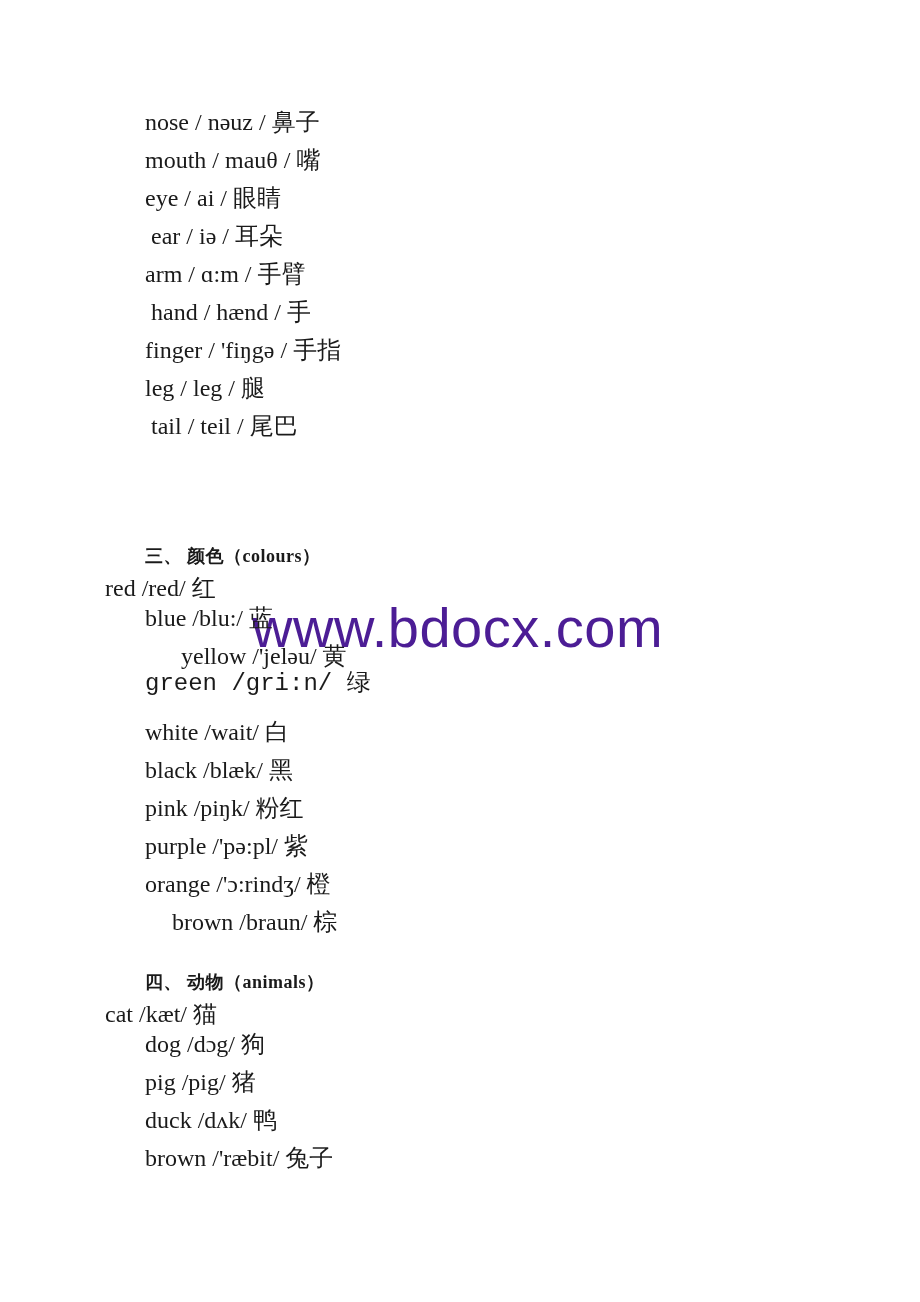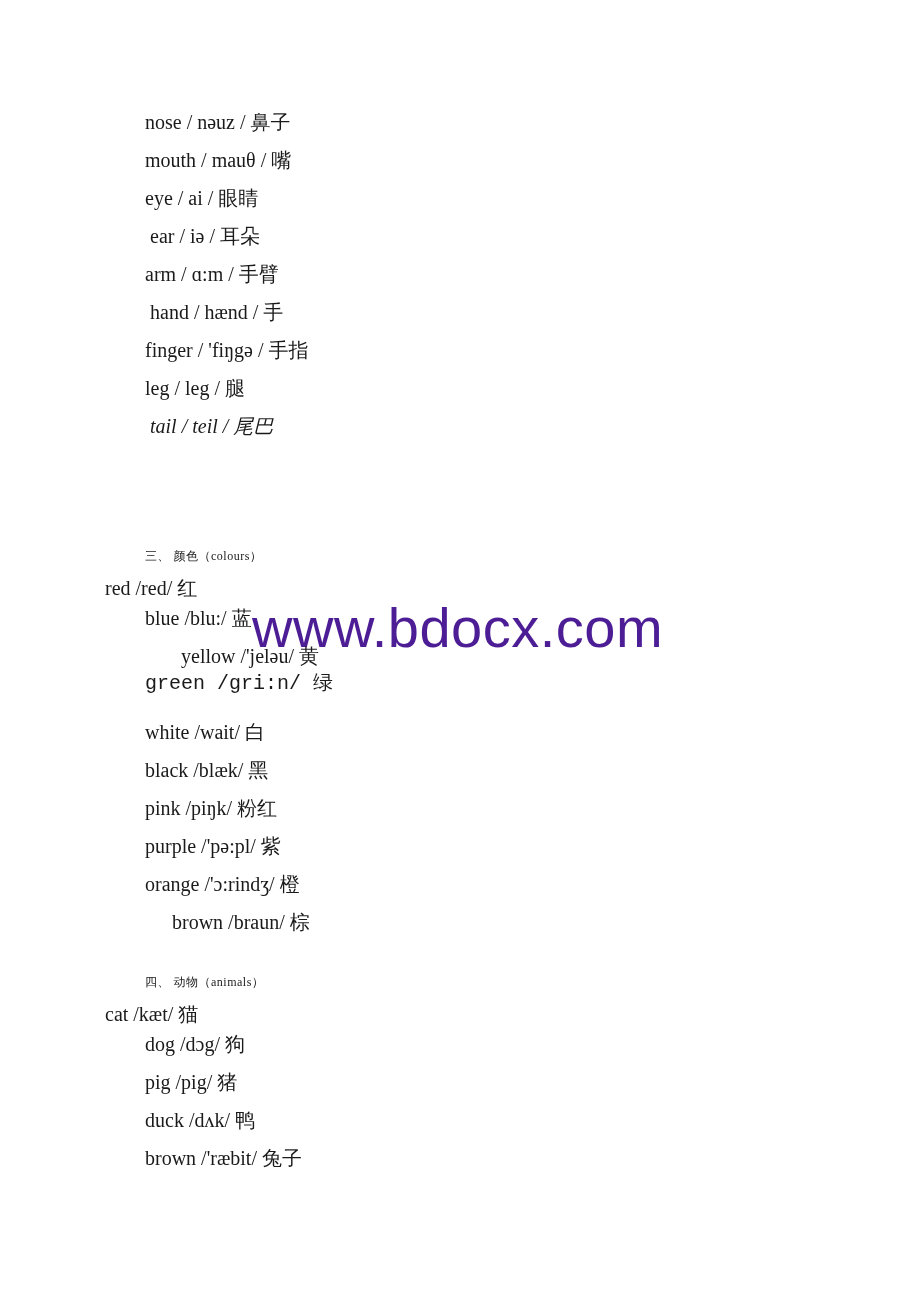--- a/index.html
+++ b/index.html
@@ -40,57 +40,58 @@
     position: absolute;
     left: 0;
     top: 0;
     width: 920px;
     height: 1302px;
     z-index: 1;
   }
 
   .line {
     position: absolute;
-    font-size: 20px;
+    font-size: 24px;
     line-height: 24px;
     white-space: pre;
     color: #1a1a1a;
   }
 
   
   .entry {
     left: 145px;
   }
   
   .flush {
     left: 105px;
     margin-top: 8px;
   }
   
   .heading {
     left: 145px;
-    font-size: 12px;
+    font-size: 18px;
     letter-spacing: 0.5px;
+    font-weight: bold;
   }
 </style>
 </head>
 <body>
 
 <div id="watermark">www.bdocx.com</div>
 
 <div id="page">
     <div class="line entry" style="top: 110px;">nose / nəuz / 鼻子</div>
     <div class="line entry" style="top: 148px;">mouth / mauθ / 嘴</div>
     <div class="line entry" style="top: 186px;">eye / ai / 眼睛</div>
     <div class="line entry" style="top: 224px;"> ear / iə / 耳朵</div>
     <div class="line entry" style="top: 262px;">arm / ɑ:m / 手臂</div>
     <div class="line entry" style="top: 300px;"> hand / hænd / 手</div>
     <div class="line entry" style="top: 338px;">finger / 'fiŋgə / 手指</div>
     <div class="line entry" style="top: 376px;">leg / leg / 腿</div>
-    <div class="line entry" style="top: 414px; font-style: italic;"> tail / teil / 尾巴</div>
+    <div class="line entry" style="top: 414px;"> tail / teil / 尾巴</div>
     <div class="line heading" style="top: 544px;">三、 颜色（colours）</div>
     <div class="line flush" style="top: 568px;">red /red/ 红</div>
     <div class="line entry" style="top: 606px;">blue /blu:/ 蓝</div>
     <div class="line entry" style="top: 644px; margin-left: 36px;">yellow /'jeləu/ 黄</div>
     <div class="line entry" style="top: 672px; font-family: Liberation Mono, monospace;">green /gri:n/ 绿</div>
     <div class="line entry" style="top: 720px;">white /wait/ 白</div>
     <div class="line entry" style="top: 758px;">black /blæk/ 黑</div>
     <div class="line entry" style="top: 796px; font-family: Liberation Serif, serif;">pink /piŋk/ 粉红</div>
     <div class="line entry" style="top: 834px;">purple /'pə:pl/ 紫</div>
     <div class="line entry" style="top: 872px;">orange /'ɔ:rindʒ/ 橙</div>

